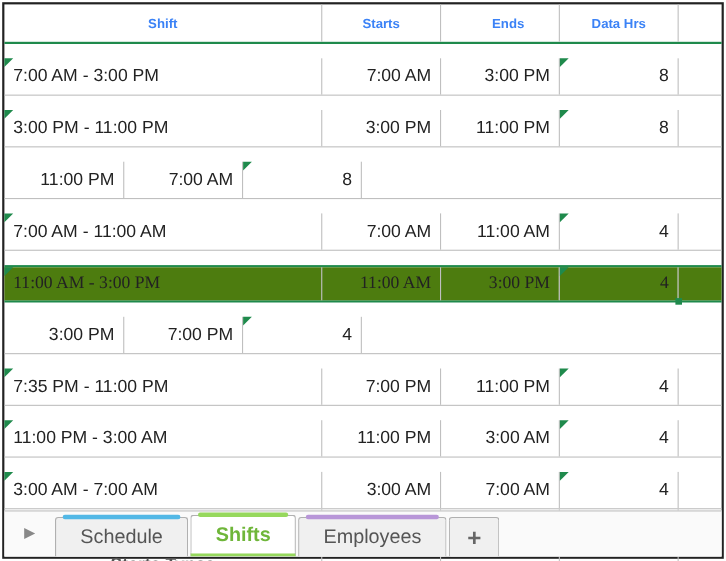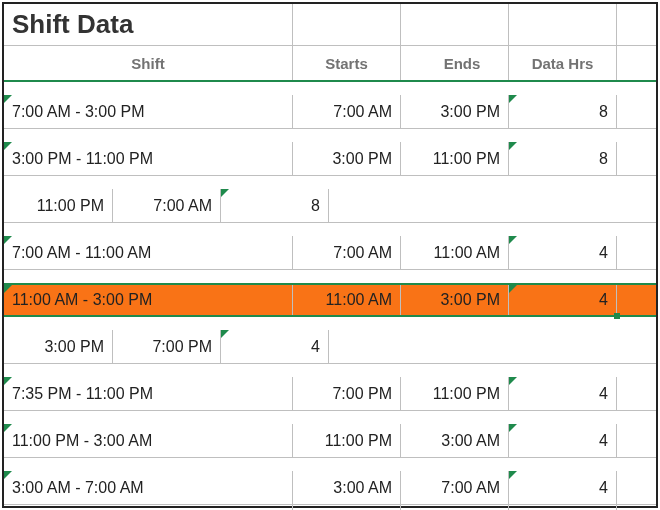--- a/index.html
+++ b/index.html
@@ -40,23 +40,23 @@
     .seg-ends { width: 108px; }
     .seg-paid { width: 108px; }
     .seg-tail { flex: 1; }
     .header-row {
       display: flex;
       height: 36px;
       align-items: stretch;
       border-bottom: 2px solid #1f8a4c;
     }
     .header-cell {
-      font-size: 15px;
-      font-weight: bold;
-      color: #737373;
+      font-size: 12px;
+      font-weight: bold;
+      color: #3b82f6;
       text-align: center;
       display: flex;
       align-items: center;
       justify-content: center;
       border-left: 1px solid #bfbfbf;
     }
     .header-cell:first-child { border-left: none; }
     .hc-shift { width: 288px; }
     .hc-starts { width: 108px; }
     .hc-ends { width: 108px; padding-left: 15px; }
@@ -66,21 +66,22 @@
       position: relative;
     }
     .data-row {
       display: flex;
       height: 34px;
       border-bottom: 1px solid #bfbfbf;
       position: relative;
       margin-top: 13px;
     }
     .data-row.selected .cell {
-      background: #f97316;
+      background: #4d7c0f;
+      font-family: Liberation Serif, serif;
     }
     .data-row.selected {
       border-top: 2px solid #1f8a4c;
       border-bottom: 2px solid #1f8a4c;
     }
     .data-row.selected::after {
       content: "";
       position: absolute;
       right: 36px;
       bottom: -4px;
@@ -190,27 +191,20 @@
       font-size: 22px;
       font-weight: bold;
       color: #666;
     }
   </style>
 </head>
 <body>
 
 <div class="container">
 
-  <div class="title-row">
-    <div class="title-cell">Shift Data</div>
-    <div class="empty-seg seg-starts"></div>
-    <div class="empty-seg seg-ends"></div>
-    <div class="empty-seg seg-paid"></div>
-    <div class="empty-seg seg-tail"></div>
-  </div>
 
   <div class="header-row">
     <div class="header-cell hc-shift">Shift</div>
     <div class="header-cell hc-starts">Starts</div>
     <div class="header-cell hc-ends">Ends</div>
     <div class="header-cell hc-paid">Data Hrs</div>
     <div class="hc-tail"></div>
   </div>
 
   <div class="data-area" id="data-area">
@@ -286,14 +280,36 @@
   </div>
 
   <div class="section-header-row">
     <div class="section-header-cell">Starts Types</div>
     <div class="cell c-starts"></div>
     <div class="cell c-ends"></div>
     <div class="cell c-paid"></div>
     <div class="cell c-tail"></div>
   </div>
 
+  <div class="tabs-bar">
+    <div class="nav-arrow">
+      <svg width="14" height="14" viewBox="0 0 14 14">
+          <polygon points="2,2 12,7 2,12" fill="#888"></polygon>
+        </svg>
+    </div>
+    <div class="tab">
+      <div class="tab-accent accent-blue"></div>
+      <span>Schedule</span>
+    </div>
+    <div class="tab active">
+      <div class="tab-accent accent-green"></div>
+      <span>Shifts</span>
+    </div>
+    <div class="tab">
+      <div class="tab-accent accent-purple"></div>
+      <span>Employees</span>
+    </div>
+    <div class="tab tab-add">
+      <span>+</span>
+    </div>
+  </div>
 
 </div>
 
 </body></html>

